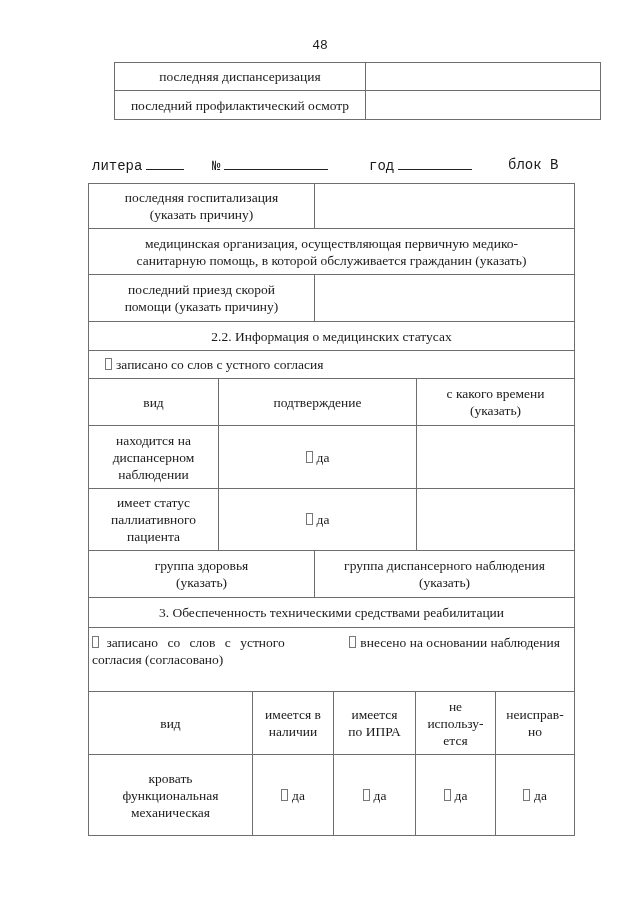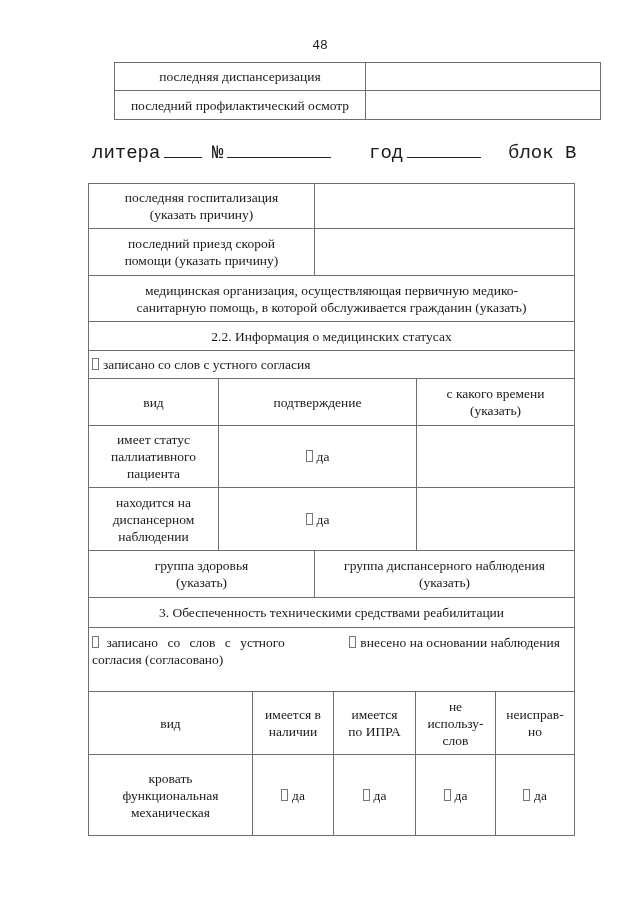--- a/index.html
+++ b/index.html
@@ -6,21 +6,21 @@
   body { width: 640px; height: 905px; position: relative; overflow: hidden;
          font-family: "Liberation Serif", "DejaVu Serif", serif; color: #1a1a1a; font-size: 13.5px; }
   .abs { position: absolute; font-family: Liberation Mono, monospace; }
   .page-num { left: 0; width: 640px; top: 38px; text-align: center; font-size: 13px; }
   table { border-collapse: collapse; position: absolute; table-layout: fixed; }
   td { border: 1.3px solid #6e6e6e; padding: 0 4px; text-align: center; vertical-align: middle;
        line-height: 17px; font-size: 13.5px; }
   td.left { text-align: left; }
   .cb { display: inline-block; width: 7px; height: 12px; border: 1px solid #777; vertical-align: -1px; margin-right: 4px; box-sizing: border-box; }
   .line { display: inline-block; border-bottom: 1px solid #222; height: 12px; vertical-align: baseline; margin-left: 4px; }
-  .info { top: 142px; font-size: 19px; }
+  .info { top: 157px; font-size: 14px; }
 </style>
 </head>
 <body>
 
 <div class="abs page-num">48</div>
 
 <table style="left:88px; top:62px; width:486px;margin-left:26px;">
   <colgroup>
       <col style="width:251px">
       <col style="width:235px">
@@ -56,65 +56,65 @@
       <col style="width:158px">
   </colgroup>
   <tbody>
       <tr style="height:45px">
     <td colspan="2">
       <div>последняя госпитализация</div>
       <div>(указать причину)</div>
     </td>
     <td colspan="2"></td>
   </tr>
+  <tr style="height:46px">
+    <td colspan="4">
+      <div>медицинская организация, осуществляющая первичную медико-</div>
+      <div>санитарную помощь, в которой обслуживается гражданин (указать)</div>
+    </td>
+  </tr>
   <tr style="height:47px">
     <td colspan="2">
       <div>последний приезд скорой</div>
       <div>помощи (указать причину)</div>
     </td>
     <td colspan="2"></td>
   </tr>
-  <tr style="height:46px">
-    <td colspan="4">
-      <div>медицинская организация, осуществляющая первичную медико-</div>
-      <div>санитарную помощь, в которой обслуживается гражданин (указать)</div>
-    </td>
-  </tr>
   <tr style="height:29px">
     <td colspan="4">2.2. Информация о медицинских статусах</td>
   </tr>
   <tr style="height:28px">
-    <td colspan="4" class="left" style="padding-left:3px">
+    <td colspan="4" class="left" style="padding-left:16px">
       <span class="cb"></span><span>записано со слов с устного согласия</span>
     </td>
   </tr>
   <tr style="height:47px">
     <td>вид</td>
     <td colspan="2">подтверждение</td>
     <td>
       <div>с какого времени</div>
       <div>(указать)</div>
     </td>
   </tr>
-  <tr style="height:62px">
+  <tr style="height:63px">
     <td>
-      <div>имеет статус</div>
-      <div>паллиативного</div>
-      <div>пациента</div>
+      <div>находится на</div>
+      <div>диспансерном</div>
+      <div>наблюдении</div>
     </td>
     <td colspan="2">
       <span class="cb"></span><span>да</span>
     </td>
     <td></td>
   </tr>
-  <tr style="height:63px">
+  <tr style="height:62px">
     <td>
-      <div>находится на</div>
-      <div>диспансерном</div>
-      <div>наблюдении</div>
+      <div>имеет статус</div>
+      <div>паллиативного</div>
+      <div>пациента</div>
     </td>
     <td colspan="2">
       <span class="cb"></span><span>да</span>
     </td>
     <td></td>
   </tr>
   <tr style="height:47px">
     <td colspan="2">
       <div>группа здоровья</div>
       <div>(указать)</div>
@@ -154,21 +154,21 @@
       <div>имеется в</div>
       <div>наличии</div>
     </td>
     <td>
       <div>имеется</div>
       <div>по ИПРА</div>
     </td>
     <td>
       <div>не</div>
       <div>использу-</div>
-      <div>слов</div>
+      <div>ется</div>
     </td>
     <td>
       <div>неисправ-</div>
       <div>но</div>
     </td>
   </tr>
   <tr style="height:81px">
     <td>
       <div>кровать</div>
       <div>функциональная</div>

